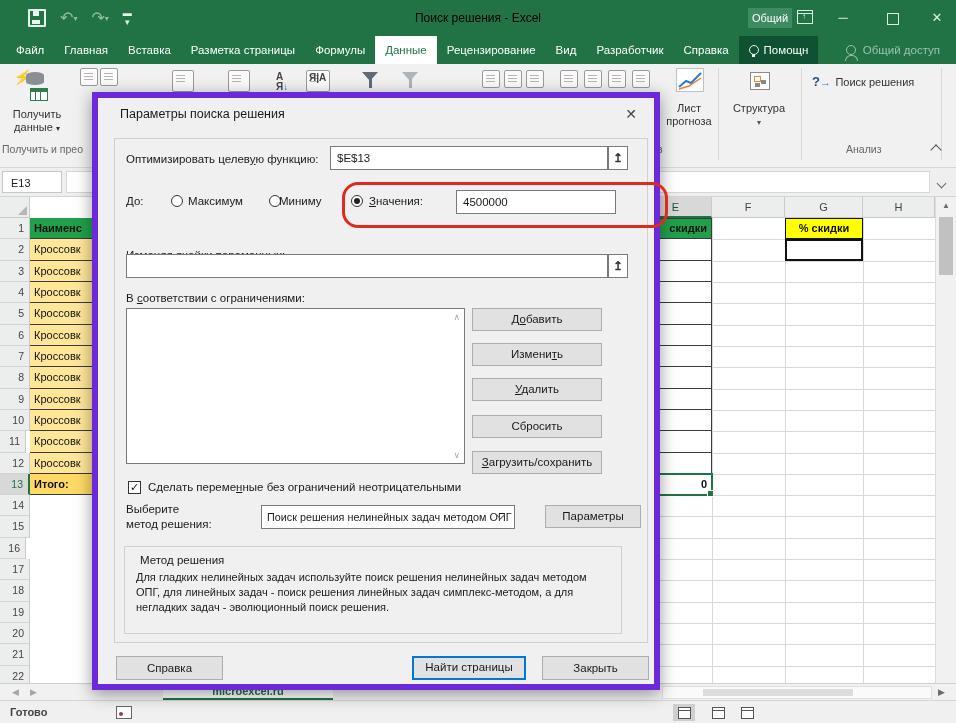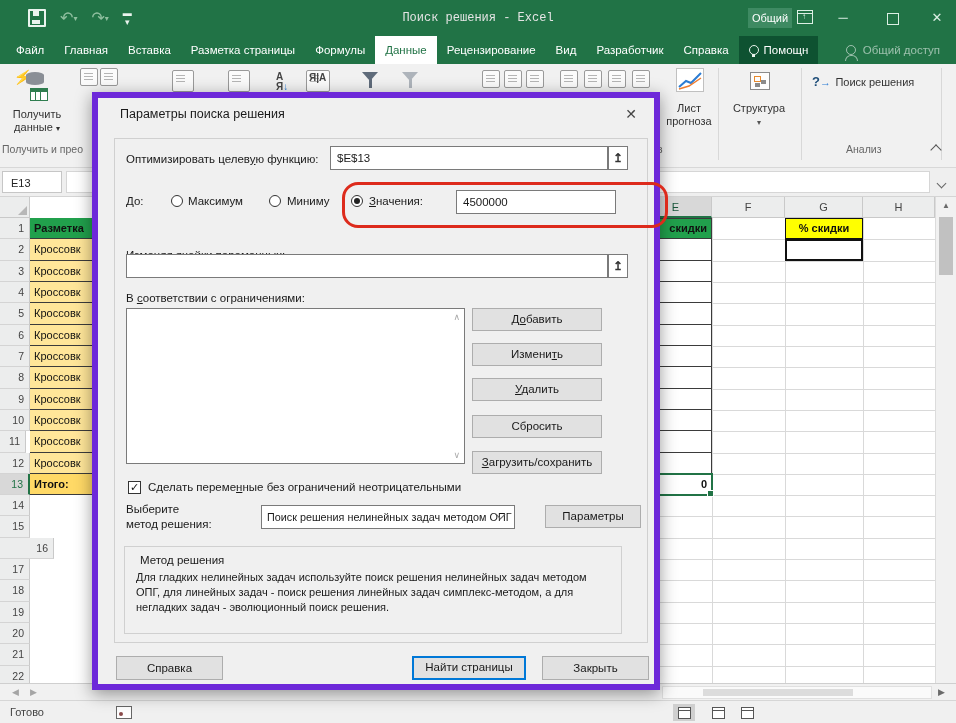--- a/index.html
+++ b/index.html
@@ -11,21 +11,21 @@
 
   
   .titlebar{position:absolute;left:0;top:0;width:956px;height:36px;background:#217346;color:#fff;}
   .qat{position:absolute;left:0;top:0;height:36px;display:flex;align-items:center;gap:14px;padding-left:28px;}
   .saveicon{width:14px;height:14px;border:2px solid #eaf4ee;border-radius:1px;position:relative;}
   .saveicon:before{content:"";position:absolute;left:3px;top:0;width:6px;height:5px;background:#eaf4ee;}
   .saveicon:after{content:"";position:absolute;left:2px;bottom:1px;width:8px;height:4px;background:#eaf4ee;}
   .undoredo{color:#8fbf9f;font-size:16px;line-height:16px;}
   .undoredo .dd{font-size:8px;vertical-align:2px;}
   .qat-custom{color:#eaf4ee;font-size:9px;line-height:9px;text-align:center;}
-  .title-text{position:absolute;left:50%;top:0;transform:translateX(-50%);height:36px;line-height:36px;font-size:12px;color:#e5e5e5;white-space:nowrap;font-family:Liberation Mono, monospace;}
+  .title-text{position:absolute;left:50%;top:0;transform:translateX(-50%);height:36px;line-height:36px;font-size:12px;color:#000000;white-space:nowrap;}
   .signin{position:absolute;left:748px;top:8px;width:44px;height:20px;background:#3e8a62;color:#fff;font-size:11px;text-align:center;line-height:20px;}
   .winbtn{position:absolute;top:0;width:30px;height:36px;color:#dcefe4;font-size:13px;text-align:center;line-height:36px;}
   .ribopt{position:absolute;left:797px;top:10px;width:14px;height:12px;border:1px solid #dcefe4;}
   .ribopt:before{content:"";position:absolute;left:0;top:2px;width:14px;height:1px;background:#dcefe4;}
   .ribopt:after{content:"↑";position:absolute;left:4px;top:1px;font-size:8px;color:#dcefe4;}
   .maxbox{display:inline-block;width:10px;height:10px;border:1px solid #dcefe4;vertical-align:middle;}
 
   
   .tabrow{position:absolute;left:0;top:36px;width:956px;height:28px;background:#217346;display:flex;align-items:stretch;padding-left:6px;box-sizing:border-box;}
   .rtab{color:#fff;font-size:11.5px;line-height:28px;padding:0 10px;white-space:nowrap;display:flex;align-items:center;gap:5px;}
@@ -92,21 +92,21 @@
 
   
   .tabstrip{position:absolute;left:0;top:683px;width:956px;height:17px;background:#f1f1f1;border-top:1px solid #cfcfcf;box-sizing:border-box;}
   .navarr{position:absolute;top:3px;color:#a5a5a5;font-size:9px;}
   .sheettab{position:absolute;left:163px;top:0;width:170px;height:17px;background:#fff;border-bottom:3px solid #217346;box-sizing:border-box;color:#217346;font-weight:bold;font-size:11px;text-align:center;line-height:14px;overflow:hidden;}
   .hscroll{position:absolute;left:662px;top:2px;width:270px;height:13px;background:#fafafa;border:1px solid #e0e0e0;box-sizing:border-box;}
   .hthumb{position:absolute;left:40px;top:2px;width:150px;height:7px;background:#dcdcdc;}
   .hsarrow{position:absolute;left:938px;top:3px;color:#6a6a6a;font-size:9px;}
 
   
-  .statusbar{position:absolute;left:0;top:700px;width:956px;height:23px;background:#f0f0f0;border-top:1px solid #d6d6d6;box-sizing:border-box;font-size:11px;color:#444;}
+  .statusbar{position:absolute;left:0;top:700px;width:956px;height:23px;background:#f0f0f0;border-top:1px solid #d6d6d6;box-sizing:border-box;font-size:11px;color:#444;font-weight:bold;}
   .macroicon{position:absolute;left:116px;top:5px;width:14px;height:11px;border:1px solid #666;background:#fdfdfd;}
   .macroicon:after{content:"";position:absolute;left:2px;bottom:2px;width:4px;height:4px;background:#8a4a4a;border-radius:50%;}
   .viewbtn{position:absolute;top:3px;width:22px;height:17px;text-align:center;}
   .viewbtn.active{background:#cfcfcf;}
   .viewglyph{display:inline-block;width:11px;height:10px;border:1px solid #555;margin-top:3px;background:linear-gradient(#fff 2px,#555 2px,#555 3px,#fff 3px);}
 
   
   .dialog{position:absolute;left:92px;top:92px;width:568px;height:598px;background:#f0f0f0;border:6px solid #6d28d9;box-sizing:border-box;box-shadow:0 4px 16px rgba(0,0,0,.4);z-index:40;font-size:11.5px;color:#1a1a1a;}
   .dlg-title{position:absolute;left:22px;top:9px;font-size:12.5px;color:#1a1a1a;}
   .dlg-close{position:absolute;right:10px;top:6px;width:26px;height:20px;text-align:center;font-size:14px;color:#444;line-height:20px;}
@@ -292,21 +292,21 @@
       <div class="hline" style="position: absolute; left: 640px; top: 298.16px; width: 295px; height: 1px;"></div>
       <div class="hline" style="position: absolute; left: 640px; top: 319.48px; width: 295px; height: 1px;"></div>
       <div class="hline" style="position: absolute; left: 640px; top: 340.8px; width: 295px; height: 1px;"></div>
       <div class="hline" style="position: absolute; left: 640px; top: 362.12px; width: 295px; height: 1px;"></div>
       <div class="hline" style="position: absolute; left: 640px; top: 383.44px; width: 295px; height: 1px;"></div>
       <div class="hline" style="position: absolute; left: 640px; top: 404.76px; width: 295px; height: 1px;"></div>
       <div class="hline" style="position: absolute; left: 640px; top: 426.08px; width: 295px; height: 1px;"></div>
       <div class="hline" style="position: absolute; left: 640px; top: 447.4px; width: 295px; height: 1px;"></div>
       <div class="hline" style="position: absolute; left: 640px; top: 468.72px; width: 295px; height: 1px;"></div>
       <div class="rowh" style="position: absolute; left: 0px; top: 21px; width: 30px; height: 21.32px; line-height: 21.32px;">1</div>
-      <div class="acell fill-header" style="position: absolute; left: 30px; top: 21px; width: 100px; height: 21.32px; line-height: 21.32px;">Разметка</div>
+      <div class="acell fill-header" style="position: absolute; left: 30px; top: 21px; width: 100px; height: 21.32px; line-height: 21.32px;">Наименс</div>
       <div class="rowh" style="position: absolute; left: 0px; top: 42.32px; width: 30px; height: 21.32px; line-height: 21.32px;">2</div>
       <div class="acell fill-item" style="position: absolute; left: 30px; top: 42.32px; width: 100px; height: 21.32px; line-height: 21.32px;">Кроссовк</div>
       <div class="ecell" style="position: absolute; left: 640px; top: 42.32px; width: 72px; height: 21.32px;"></div>
       <div class="rowh" style="position: absolute; left: 0px; top: 63.64px; width: 30px; height: 21.32px; line-height: 21.32px;">3</div>
       <div class="acell fill-item" style="position: absolute; left: 30px; top: 63.64px; width: 100px; height: 21.32px; line-height: 21.32px;">Кроссовк</div>
       <div class="ecell" style="position: absolute; left: 640px; top: 63.64px; width: 72px; height: 21.32px;"></div>
       <div class="rowh" style="position: absolute; left: 0px; top: 84.96px; width: 30px; height: 21.32px; line-height: 21.32px;">4</div>
       <div class="acell fill-item" style="position: absolute; left: 30px; top: 84.96px; width: 100px; height: 21.32px; line-height: 21.32px;">Кроссовк</div>
       <div class="ecell" style="position: absolute; left: 640px; top: 84.96px; width: 72px; height: 21.32px;"></div>
       <div class="rowh" style="position: absolute; left: 0px; top: 106.28px; width: 30px; height: 21.32px; line-height: 21.32px;">5</div>
@@ -330,32 +330,33 @@
       <div class="rowh" style="position: absolute; left: 0px; top: 234.2px; width: 26px; height: 21.32px; line-height: 21.32px;">11</div>
       <div class="acell fill-item" style="position: absolute; left: 30px; top: 234.2px; width: 100px; height: 21.32px; line-height: 21.32px;">Кроссовк</div>
       <div class="ecell" style="position: absolute; left: 640px; top: 234.2px; width: 72px; height: 21.32px;"></div>
       <div class="rowh" style="position: absolute; left: 0px; top: 255.52px; width: 30px; height: 21.32px; line-height: 21.32px;">12</div>
       <div class="acell fill-item" style="position: absolute; left: 30px; top: 255.52px; width: 100px; height: 21.32px; line-height: 21.32px;">Кроссовк</div>
       <div class="ecell" style="position: absolute; left: 640px; top: 255.52px; width: 72px; height: 21.32px;"></div>
       <div class="rowh sel" style="position: absolute; left: 0px; top: 276.84px; width: 30px; height: 21.32px; line-height: 21.32px;">13</div>
       <div class="acell fill-total" style="position: absolute; left: 30px; top: 276.84px; width: 100px; height: 21.32px; line-height: 21.32px;">Итого:</div>
       <div class="rowh" style="position: absolute; left: 0px; top: 298.16px; width: 30px; height: 21.32px; line-height: 21.32px;">14</div>
       <div class="rowh" style="position: absolute; left: 0px; top: 319.48px; width: 30px; height: 21.32px; line-height: 21.32px;">15</div>
-      <div class="rowh" style="position: absolute; left: 0px; top: 340.8px; width: 54px; height: 21.32px; line-height: 21.32px;">16</div>
+      <div class="rowh" style="position: absolute; left: 0px; top: 340.8px; width: 26px; height: 21.32px; line-height: 21.32px;">16</div>
       <div class="rowh" style="position: absolute; left: 0px; top: 362.12px; width: 30px; height: 21.32px; line-height: 21.32px;">17</div>
       <div class="rowh" style="position: absolute; left: 0px; top: 383.44px; width: 30px; height: 21.32px; line-height: 21.32px;">18</div>
       <div class="rowh" style="position: absolute; left: 0px; top: 404.76px; width: 30px; height: 21.32px; line-height: 21.32px;">19</div>
       <div class="rowh" style="position: absolute; left: 0px; top: 426.08px; width: 30px; height: 21.32px; line-height: 21.32px;">20</div>
       <div class="rowh" style="position: absolute; left: 0px; top: 447.4px; width: 30px; height: 21.32px; line-height: 21.32px;">21</div>
       <div class="rowh" style="position: absolute; left: 0px; top: 468.72px; width: 30px; height: 21.32px; line-height: 21.32px;">22</div>
     </div>
 
   <div class="tabstrip">
     <span class="navarr" style="left:12px;">◀</span>
     <span class="navarr" style="left:30px;">▶</span>
+    <div class="sheettab">microexcel.ru</div>
     <div class="hscroll">
       <div class="hthumb"></div>
     </div>
     <span class="hsarrow">▶</span>
   </div>
 
   <div class="statusbar">
     <span class="abs" style="left:10px;top:5px;">Готово</span>
     <span class="macroicon"></span>
     <span class="viewbtn active" style="left:673px;"><span class="viewglyph"></span></span>
@@ -370,21 +371,21 @@
     <div class="groupbox" style="left:16px;top:40px;width:534px;height:505px;"></div>
 
     <div class="dlg-label" style="left:28px;top:55px;">Оптимизировать целев<u>у</u>ю функцию:</div>
     <div class="tbox" style="left:232px;top:48px;width:278px;height:24px;">$E$13</div>
     <div class="rangebtn" style="left:510px;top:48px;">↥</div>
 
     <div class="dlg-label" style="left:28px;top:97px;">До:</div>
     <span class="radio" style="left:73px;top:97px;"></span>
     <div class="dlg-label" style="left:90px;top:97px;">Максимум</div>
     <span class="radio" style="left:171px;top:97px;"></span>
-    <div class="dlg-label" style="left:189px;top:97px;">Миниму</div>
+    <div class="dlg-label" style="left:181px;top:97px;">Миниму</div>
     <span class="radio on" style="left:253px;top:97px;"></span>
     <div class="dlg-label" style="left:271px;top:97px;"><u>З</u>начения:</div>
     <div class="tbox" style="left:358px;top:92px;width:160px;height:24px;">4500000</div>
     <div class="redoval"></div>
 
     <div class="dlg-label" style="left:28px;top:151px;">Изменяя ячейки переменных:</div>
     <div class="tbox" style="left:28px;top:156px;width:482px;height:24px;"></div>
     <div class="rangebtn" style="left:510px;top:156px;">↥</div>
 
     <div class="dlg-label" style="left:28px;top:194px;">В <u>с</u>оответствии с ограничениями:</div>

